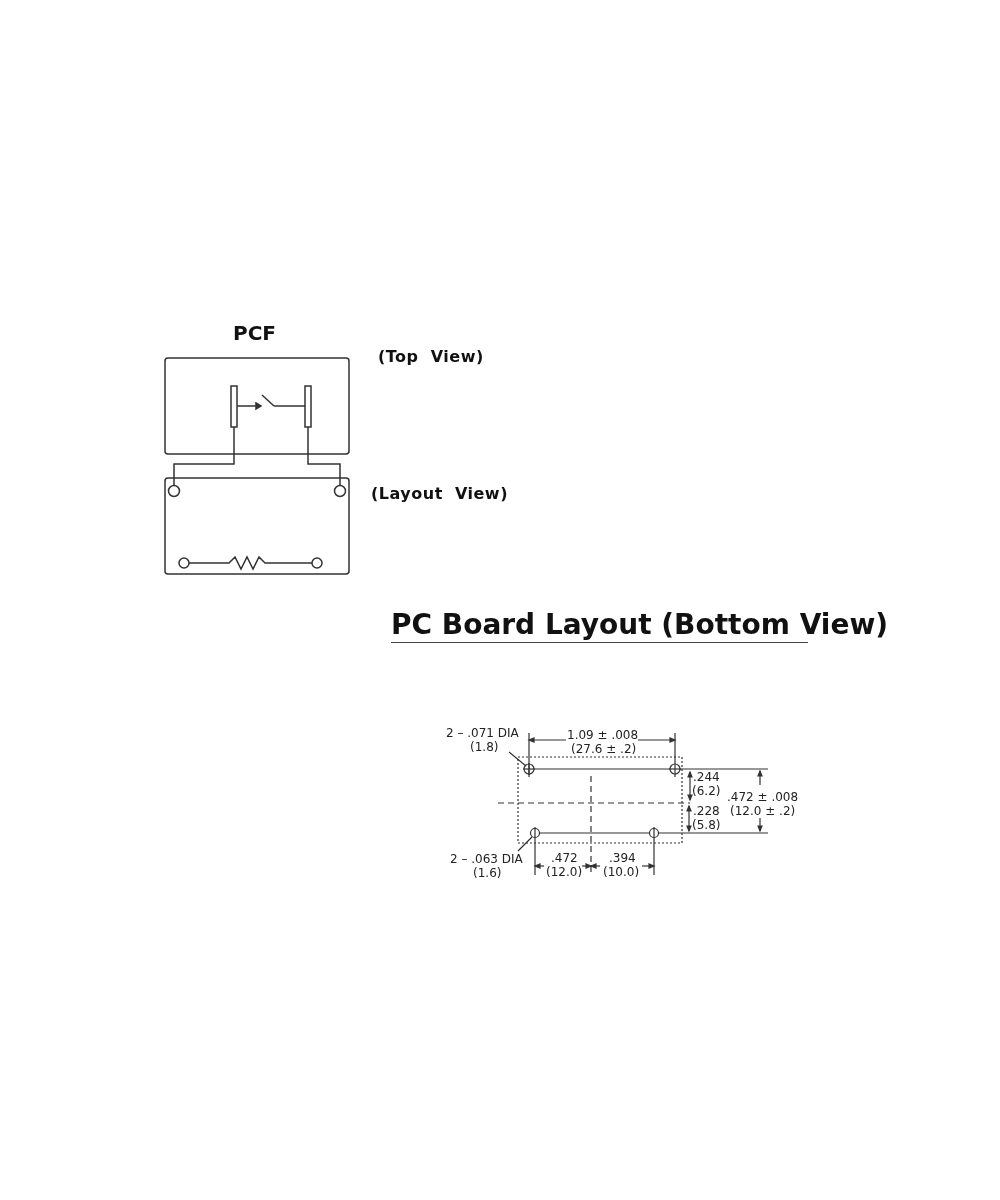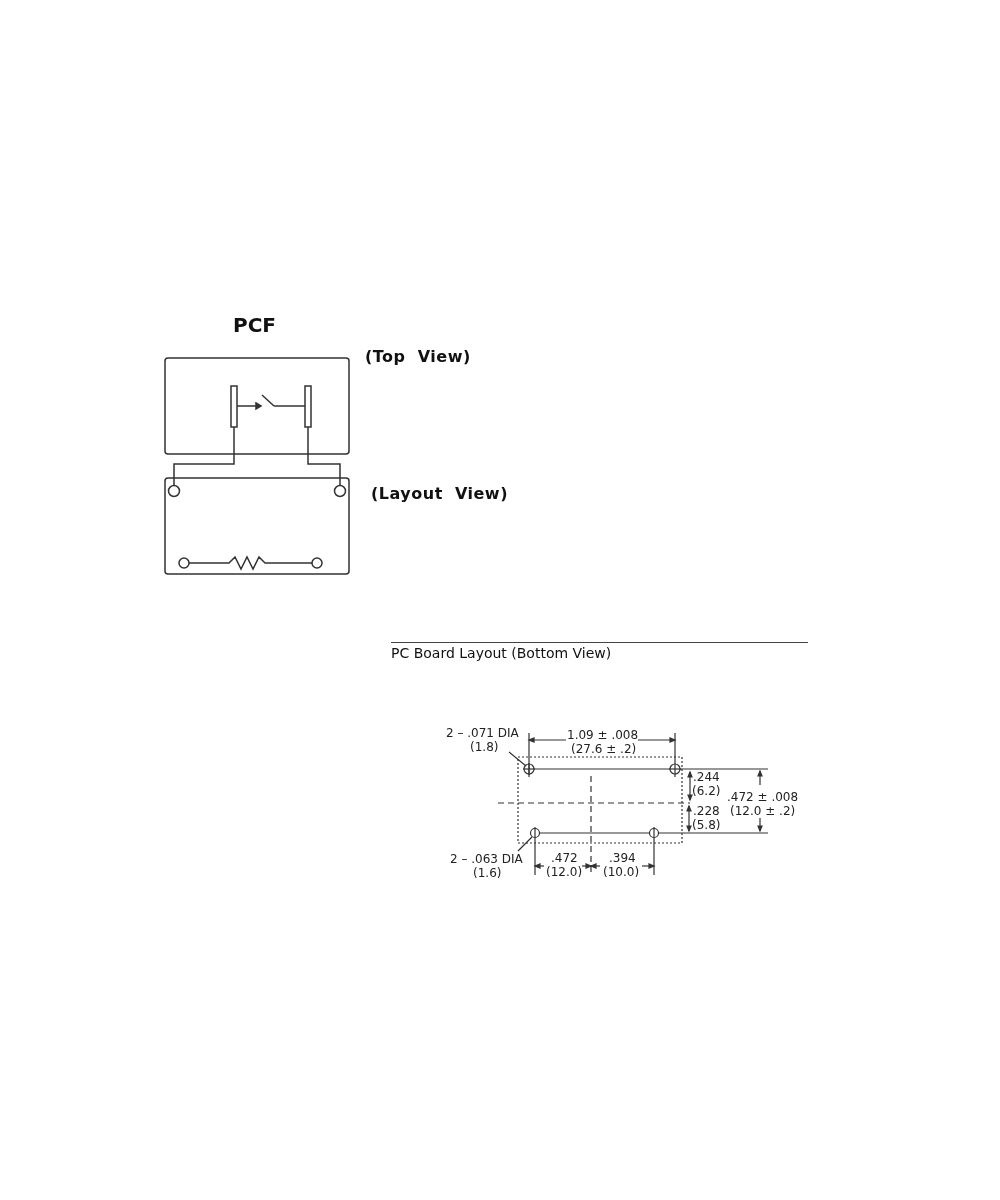--- a/index.html
+++ b/index.html
@@ -1,24 +1,24 @@
 <!DOCTYPE html>
 <html><head>
   <meta charset="utf-8">
   <style>
     html, body { margin: 0; padding: 0; background: #ffffff; }
     body { width: 1000px; height: 1200px; position: relative; overflow: hidden;
            font-family: "DejaVu Sans", "Liberation Sans", sans-serif; color: #111; }
     .abs { position: absolute; }
-    .title-pcf { left: 233px; top: 313px; font-size: 20px; font-weight: bold; }
+    .title-pcf { left: 233px; top: 321px; font-size: 20px; font-weight: bold; }
     .view-label { font-size: 16px; font-weight: bold; letter-spacing: 0.5px; white-space: pre; }
-    .top-view-label { left: 365px; top: 347px; }
+    .top-view-label { left: 378px; top: 347px; }
     .bottom-view-label { left: 371px; top: 484px; }
     .section-rule { left: 391px; top: 642px; width: 417px; height: 0; border-top: 1.5px solid #444; }
-    .section-title { left: 391px; top: 645px; font-size: 14px; font-weight: normal; }
+    .section-title { left: 391px; top: 608px; font-size: 28px; font-weight: bold; }
     svg text { font-family: "DejaVu Sans", "Liberation Sans", sans-serif; fill: #222; }
   </style>
 </head>
 <body>
 
 <div class="abs title-pcf">PCF</div>
 
 <svg class="abs" style="left:0;top:0" width="1000" height="1200">
   <g stroke="#333" fill="none" stroke-width="1.5">
     <rect x="165" y="358" width="184" height="96" rx="3"></rect>

